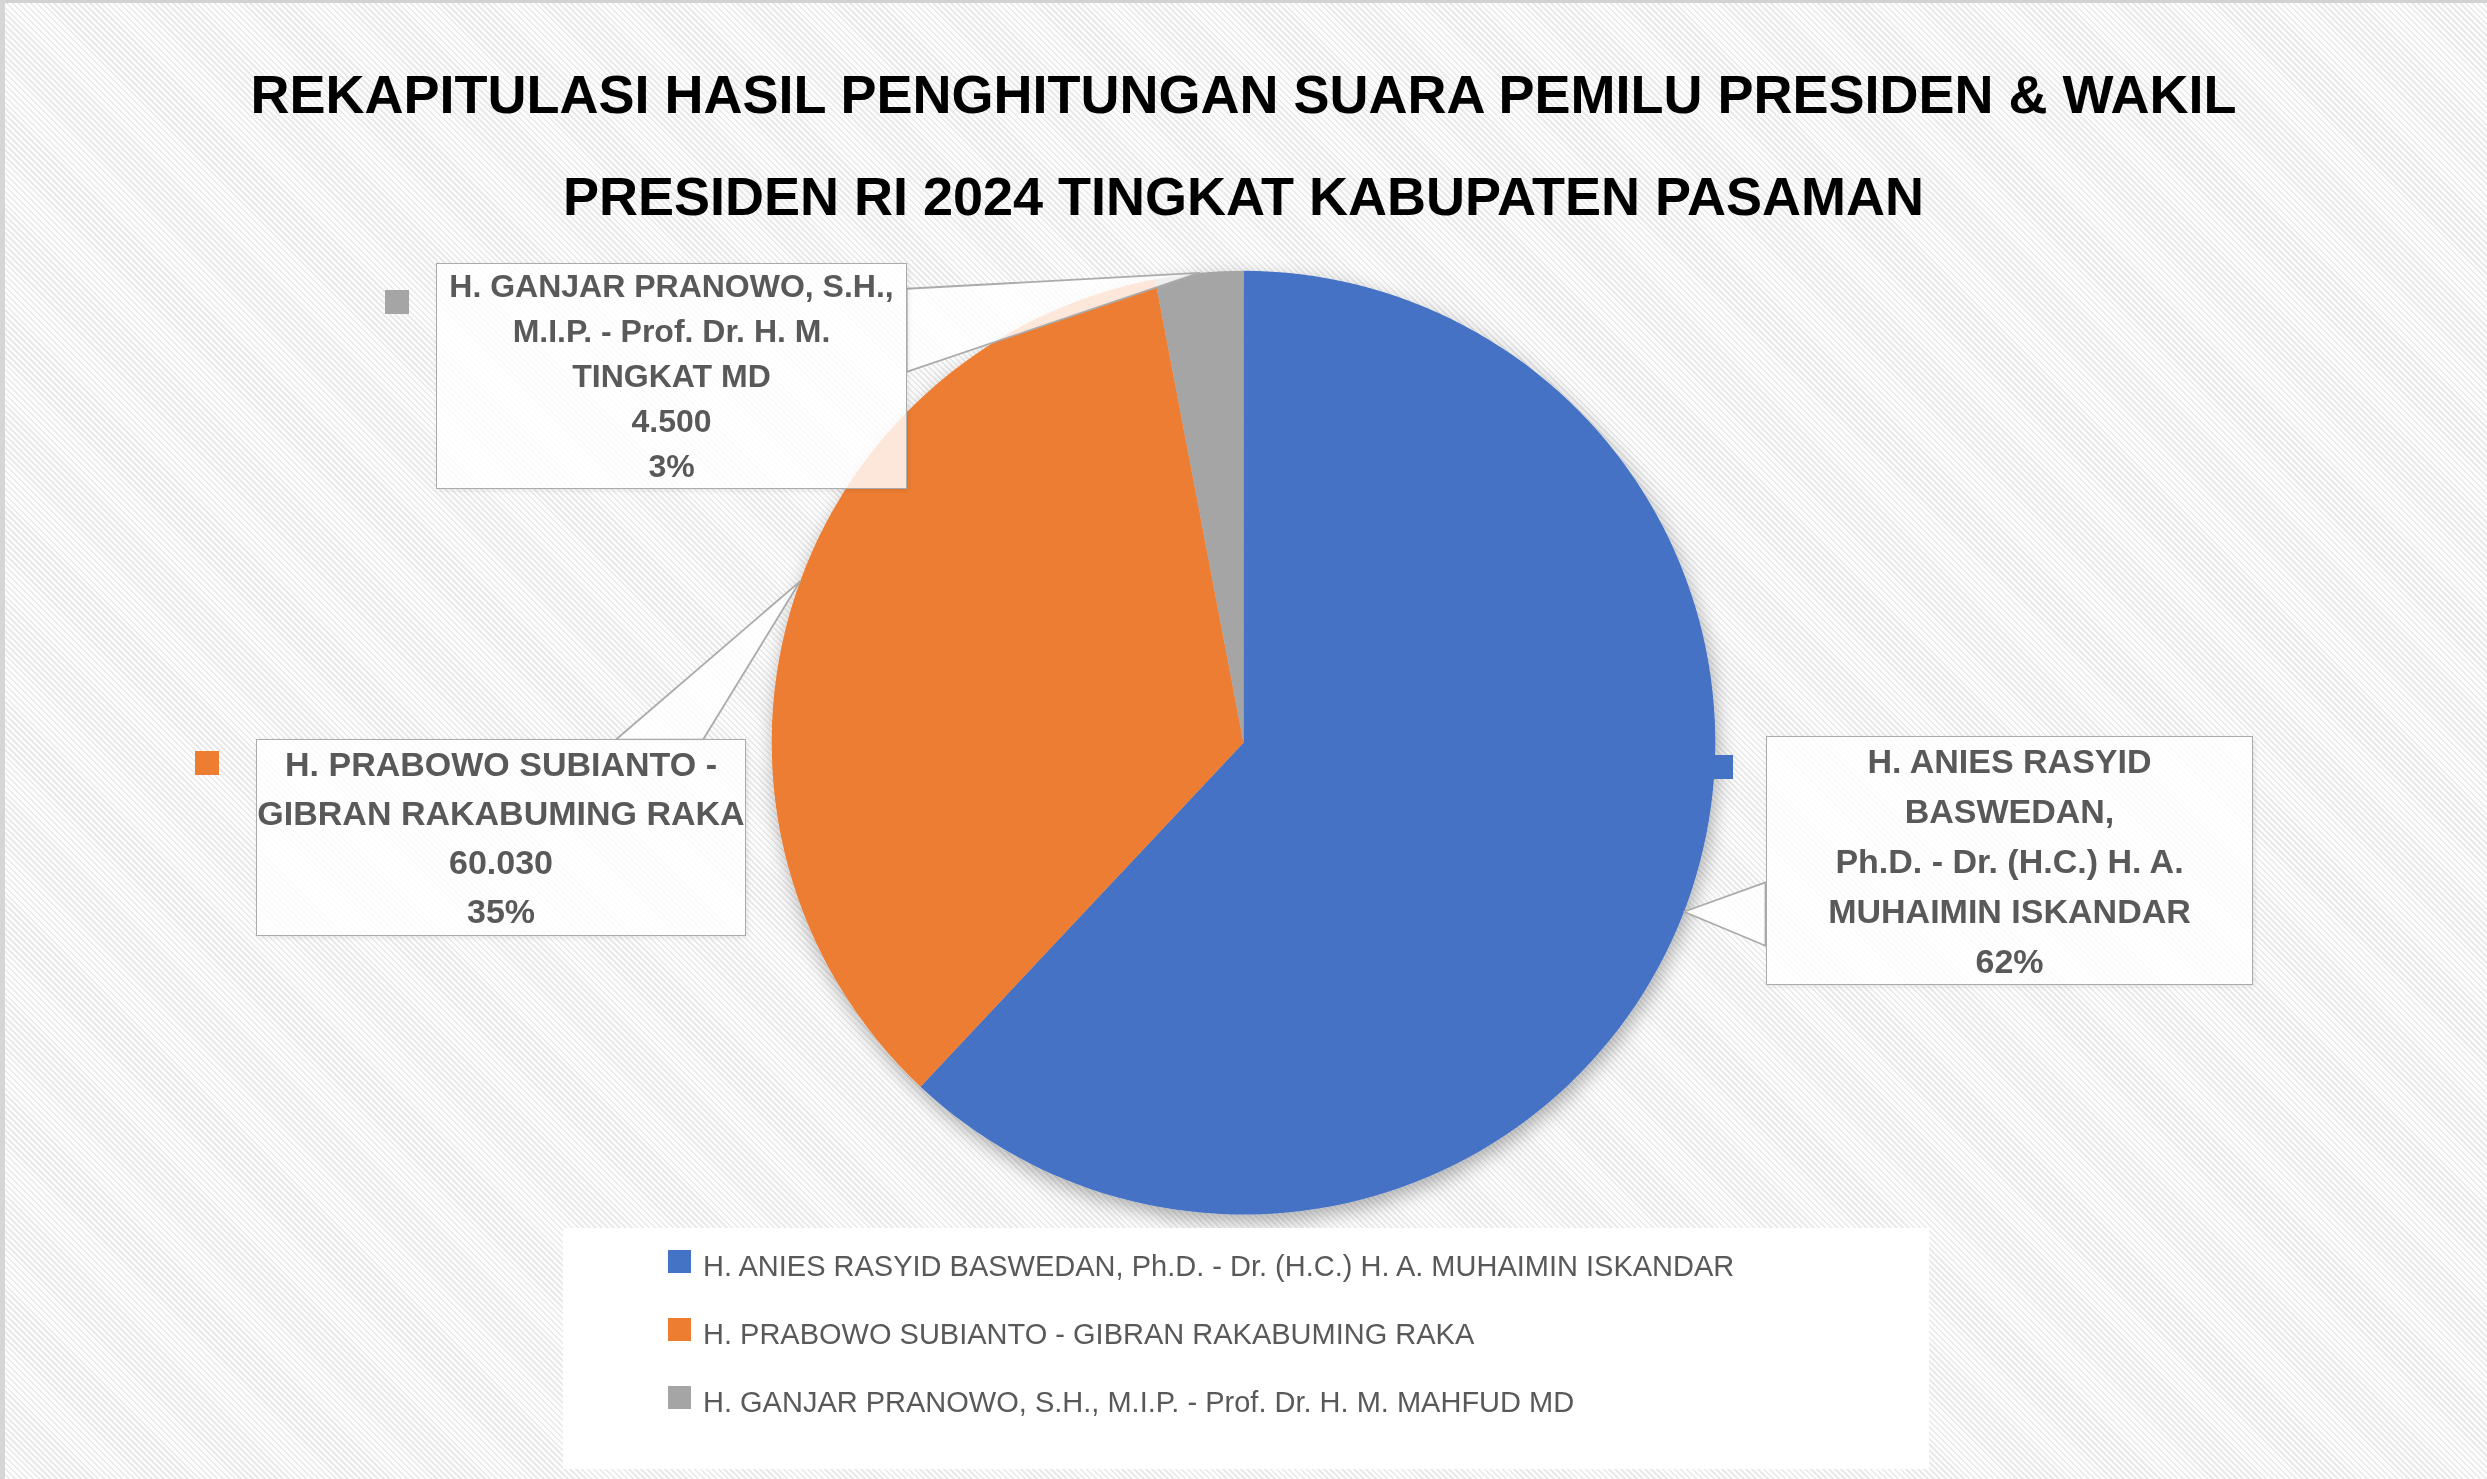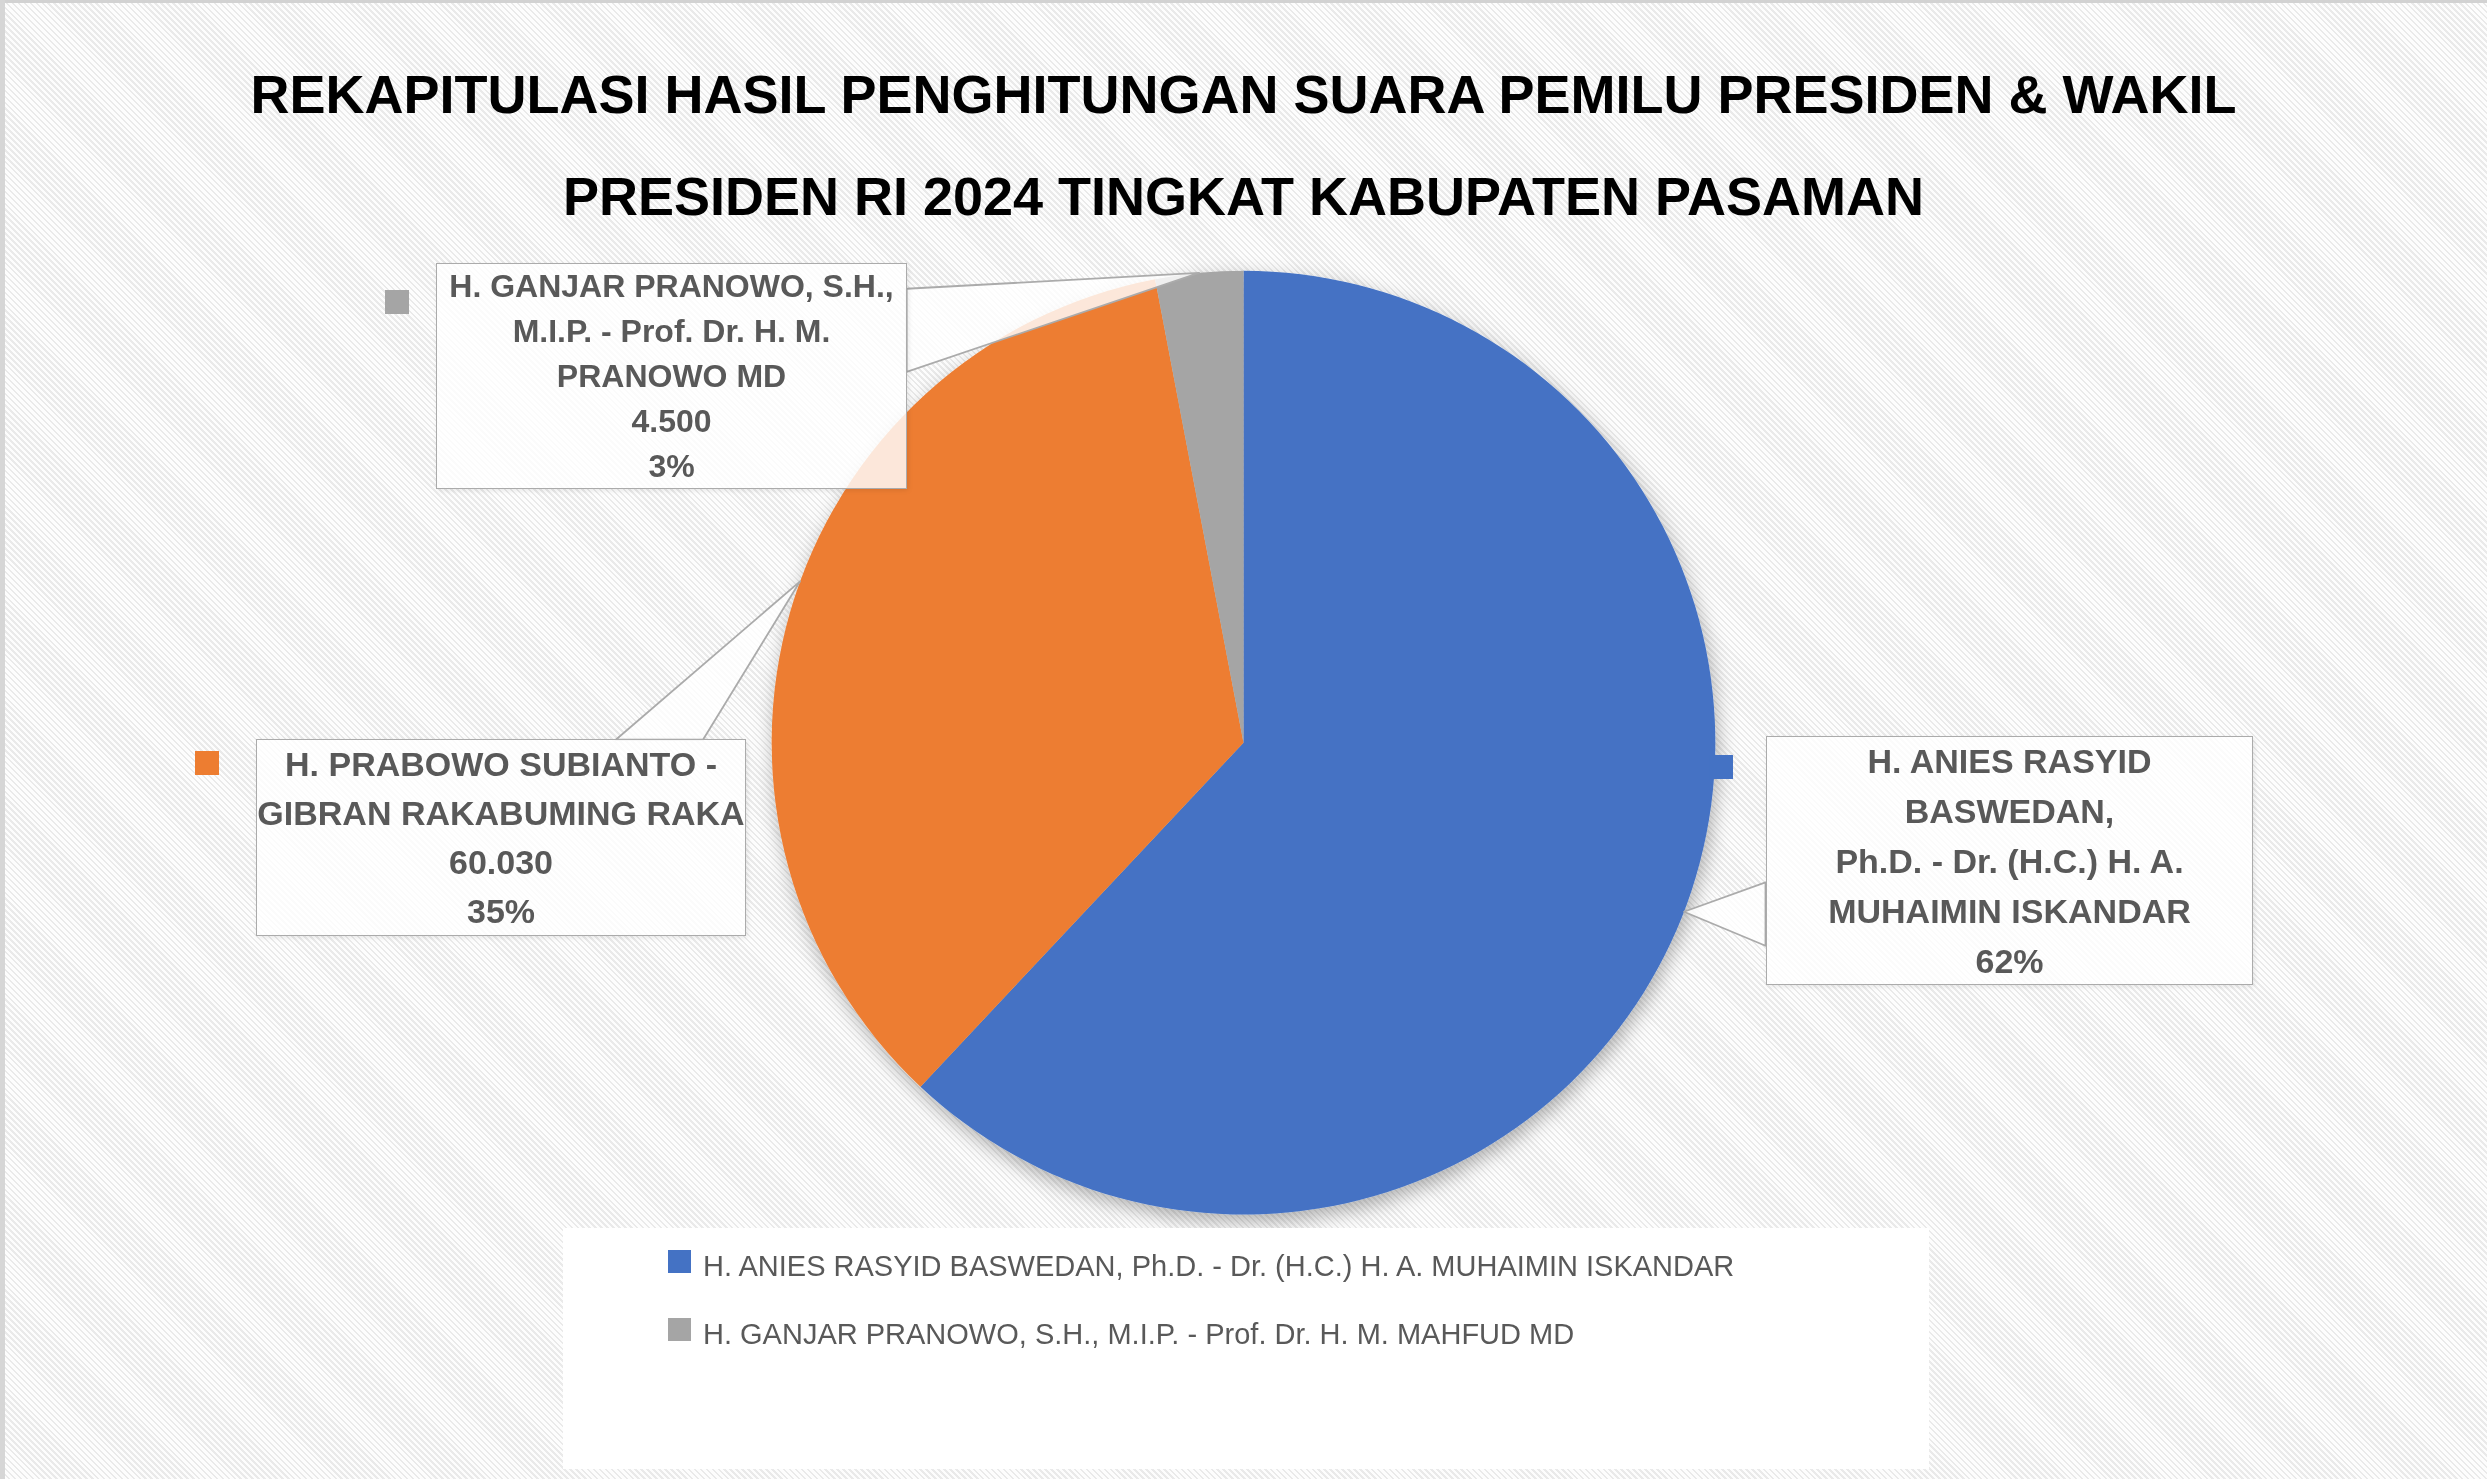--- a/index.html
+++ b/index.html
@@ -148,29 +148,33 @@
   <div class="callout callout-prabowo">
     <span>H. PRABOWO SUBIANTO -</span>
     <span>GIBRAN RAKABUMING RAKA</span>
     <span>60.030</span>
     <span>35%</span>
   </div>
 
   <div class="callout callout-ganjar">
     <span>H. GANJAR PRANOWO, S.H.,</span>
     <span>M.I.P. - Prof. Dr. H. M.</span>
-    <span>PRANOWO MD</span>
+    <span>TINGKAT MD</span>
     <span>4.500</span>
     <span>3%</span>
   </div>
 
   <div class="legend">
     <div class="legend-item">
       <div class="legend-swatch" style="background: rgb(68, 114, 196);"></div>
       <div class="legend-label">H. ANIES RASYID BASWEDAN, Ph.D. - Dr. (H.C.) H. A. MUHAIMIN ISKANDAR</div>
+    </div>
+    <div class="legend-item">
+      <div class="legend-swatch" style="background: rgb(237, 125, 49);"></div>
+      <div class="legend-label">H. PRABOWO SUBIANTO - GIBRAN RAKABUMING RAKA</div>
     </div>
     <div class="legend-item">
       <div class="legend-swatch" style="background: rgb(165, 165, 165);"></div>
       <div class="legend-label">H. GANJAR PRANOWO, S.H., M.I.P. - Prof. Dr. H. M. MAHFUD MD</div>
     </div>
   </div>
 
 </div>
 
 

